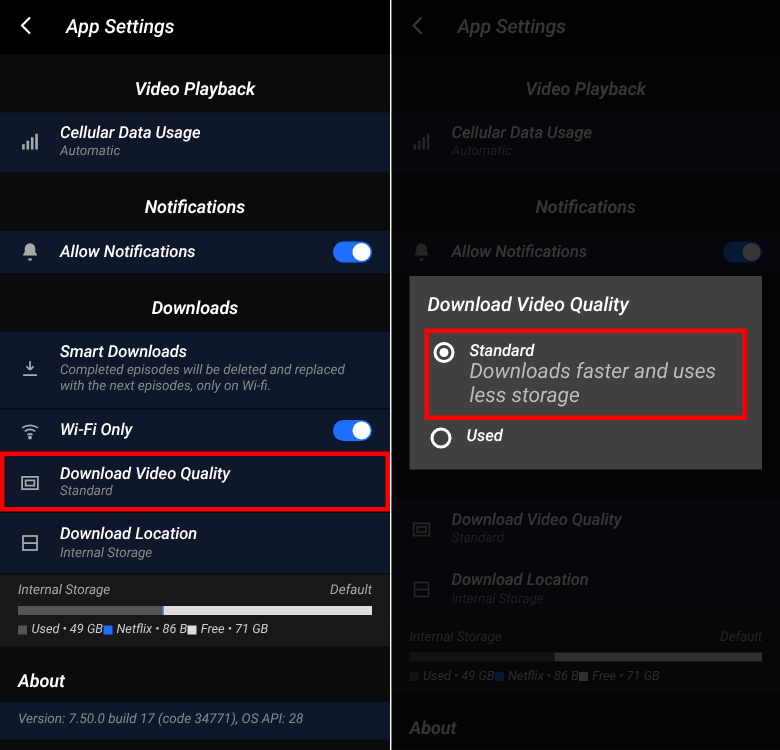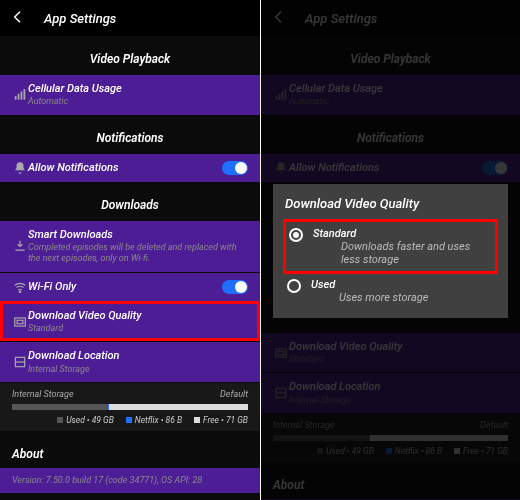--- a/index.html
+++ b/index.html
@@ -35,21 +35,22 @@
   .section-header {
     padding: 16px 12px 8px;
     font-size: 12px;
     font-weight: 600;
     text-align: center;
   }
   .row {
     display: flex;
     align-items: center;
     padding: 7px 12px;
-    background: #4c1d95;
+    background: #0f172a;
+    gap: 12px;
     border-top: 1px solid #0b0b0b;
   }
   .row .icon { width: 16px; display:flex; justify-content:center; }
   .row .icon svg { width: 14px; height: 14px; }
   .row .texts { flex: 1; min-width: 0; }
   .row .label { font-size: 11px; font-weight: 500; line-height: 1.3; }
   .row .sub { font-size: 9px; color: #8a8a8a; line-height: 1.25; }
   .toggle {
     width: 26px; height: 14px; border-radius: 7px;
     background: #1e6fff; position: relative;
@@ -62,21 +63,21 @@
   .storage {
     padding: 6px 12px;
     background: #181818;
     border-top: 1px solid #0b0b0b;
   }
   .storage-top { display:flex; justify-content:space-between; font-size:9px; color:#aaa; }
   .storage-bar { height:6px; display:flex; margin:5px 0; }
   .bar-used { background:#555; }
   .bar-netflix { background:#1e6fff; }
   .bar-free { background:#ddd; }
-  .storage-legend { display:flex; gap:12px; font-size:8.5px; color:#ccc;justify-content:flex-end; }
+  .storage-legend { display:flex; gap:0; font-size:8.5px; color:#ccc; }
   .legend-item { display:flex; align-items:center; gap:3px; }
   .legend-swatch { width:6px; height:6px; }
 
   
   .dim {
     position:absolute; inset:0; background:rgba(0,0,0,0.55);
   }
   .modal {
     position:absolute; left:12px; right:12px; top:184px;
     background:#404040; padding:12px 12px 8px;
@@ -88,21 +89,21 @@
   .radio {
     width:14px; height:14px; border:2px solid #fff; border-radius:50%;
     display:flex; align-items:center; justify-content:center; margin-top:1px;
     flex-shrink:0;
   }
   .radio.selected::after {
     content:""; width:6px; height:6px; border-radius:50%; background:#fff;
   }
   .option .opt-texts { flex:1; }
   .option .opt-label { font-size:11px; font-weight:500; }
-  .option .opt-sub { font-size:11px; color:#bbb;margin-left:28px; }
+  .option .opt-sub { font-size:14px; color:#bbb; }
   .option.highlight { outline:3px solid #ff0000; outline-offset:-1px; padding:6px 4px;}
   .modal-actions { display:flex; justify-content:flex-end; margin-top:8px; }
   .cancel { font-size:11px; font-weight:600; letter-spacing:0.5px; padding:6px 4px; }
   .dimrow { opacity:0.45; }
   .about-header{padding:16px 12px 6px;font-size:12px;font-weight:600;}
 </style>
 </head>
 <body>
 
 <div class="pane">
@@ -326,17 +327,16 @@
       <span class="radio selected"></span>
       <div class="opt-texts">
         <div class="opt-label">Standard</div>
         <div class="opt-sub">Downloads faster and uses less storage</div>
       </div>
     </div>
     <div class="option">
       <span class="radio"></span>
       <div class="opt-texts">
         <div class="opt-label">Used</div>
-        <div class="opt-sub">Uses more storage</div>
       </div>
     </div>
   </div>
 </div>
 
 </body></html>

